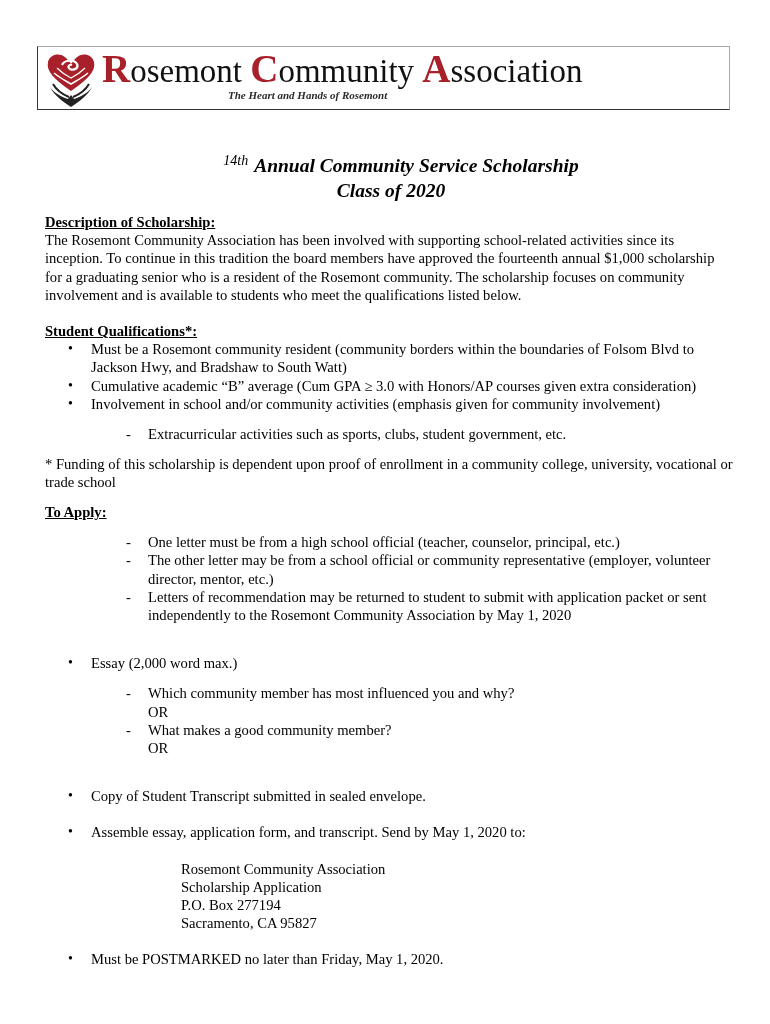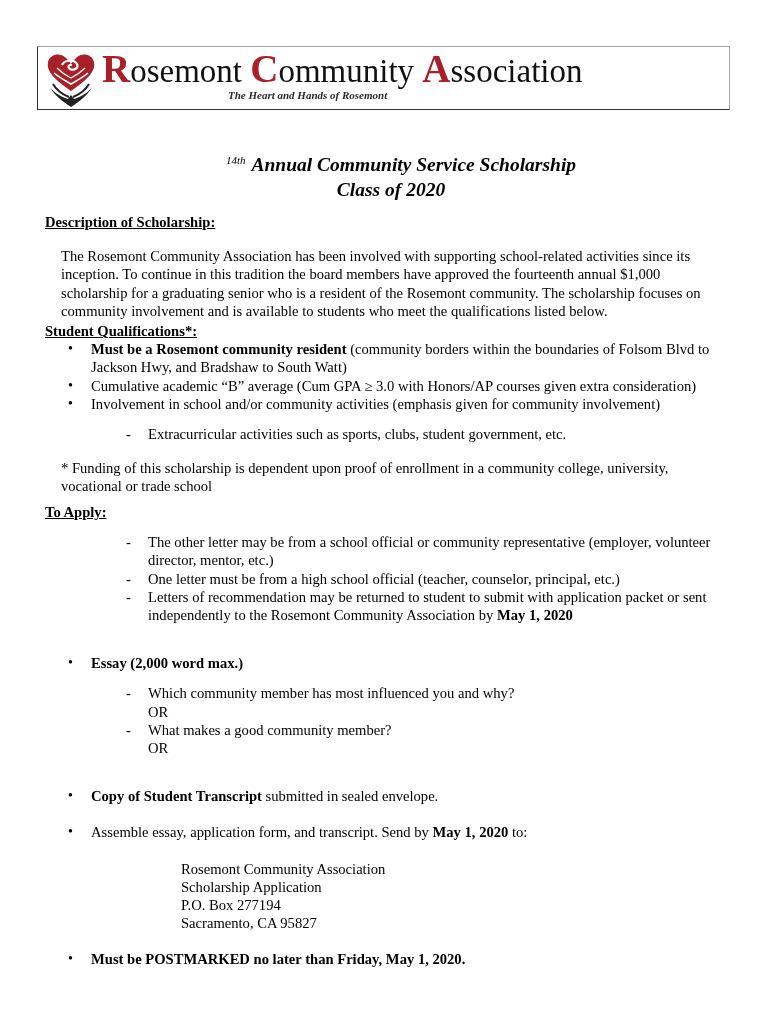--- a/index.html
+++ b/index.html
@@ -23,27 +23,27 @@
     .org-name .cap { color: #a8202a; font-size: 39px; font-weight: bold; }
     .tagline {
       position: absolute; left: 190px; top: 42px; white-space: nowrap;
       font-family: "Liberation Serif", serif; font-style: italic; font-weight: bold;
       font-size: 11px; color: #2a2a2a;
     }
     .title-block {
       position: absolute; left: 0; width: 770px; top: 148px; text-align: center;
       font-weight: bold; font-style: italic; font-size: 19.5px; line-height: 25px;
     }
-    .title-block sup { font-size: 11px; vertical-align: 7px; font-weight: normal; margin-right: 6px; }
+    .title-block sup { font-size: 14px; vertical-align: 7px; font-weight: normal; margin-right: 6px; }
     .title-line1 { padding-left: 32px; }
     .title-line2 { padding-left: 12px; }
     .section { position: absolute; left: 45px; width: 690px; line-height: 18.2px; }
     .heading { font-weight: bold; text-decoration: underline; }
-    .para { margin: 16px; }
-    .b { font-weight: bold; }
+    .para { margin: 0; }
+    .b { font-weight: normal; }
     ul.bullets { list-style: none; margin: 0; padding: 0; }
     ul.bullets > li { position: relative; padding-left: 46px; }
     ul.bullets > li::before {
       content: "\2022"; position: absolute; left: 23px; top: 0; font-size: 14px;
     }
     ul.dashes { list-style: none; margin: 12px; padding: 0; }
     ul.dashes > li { position: relative; padding-left: 91px; }
     ul.dashes > li::before { content: "-"; position: absolute; left: 69px; }
     ul.dashes > li.or { padding-left: 91px; }
     ul.dashes > li.or::before { content: ""; }
@@ -87,22 +87,22 @@
   </ul>
   <ul class="dashes">
     <li>Extracurricular activities such as sports, clubs, student government, etc.</li>
   </ul>
   <p class="para">* Funding of this scholarship is dependent upon proof of enrollment in a community college, university, vocational or trade school</p>
 </div>
 
 <div class="section" style="top:503px;">
   <div class="heading">To Apply:</div>
   <ul class="dashes">
+    <li>One letter must be from a high school official (teacher, counselor, principal, etc.)</li>
     <li>The other letter may be from a school official or community representative (employer, volunteer director, mentor, etc.)</li>
-    <li>One letter must be from a high school official (teacher, counselor, principal, etc.)</li>
     <li><span>Letters of recommendation may be returned to student to submit with application packet or sent independently to the Rosemont Community Association by </span><span class="b">May 1, 2020</span></li>
   </ul>
 
   <div class="gap"></div>
 
   <ul class="bullets">
     <li><span class="b">Essay (2,000 word max.)</span></li>
   </ul>
   <ul class="dashes">
     <li>Which community member has most influenced you and why?</li>

